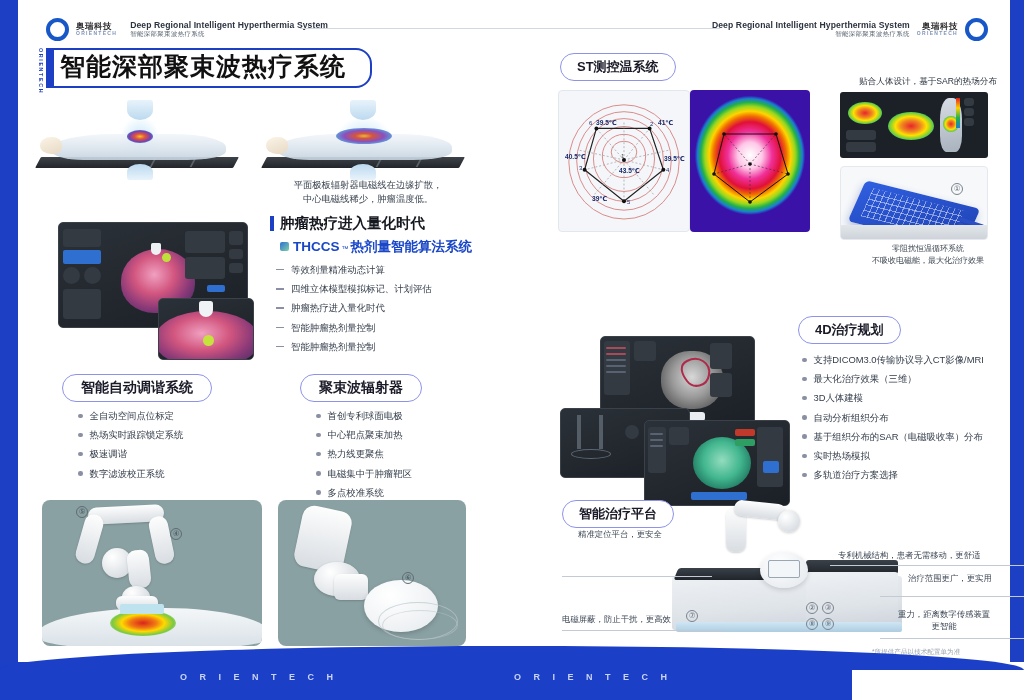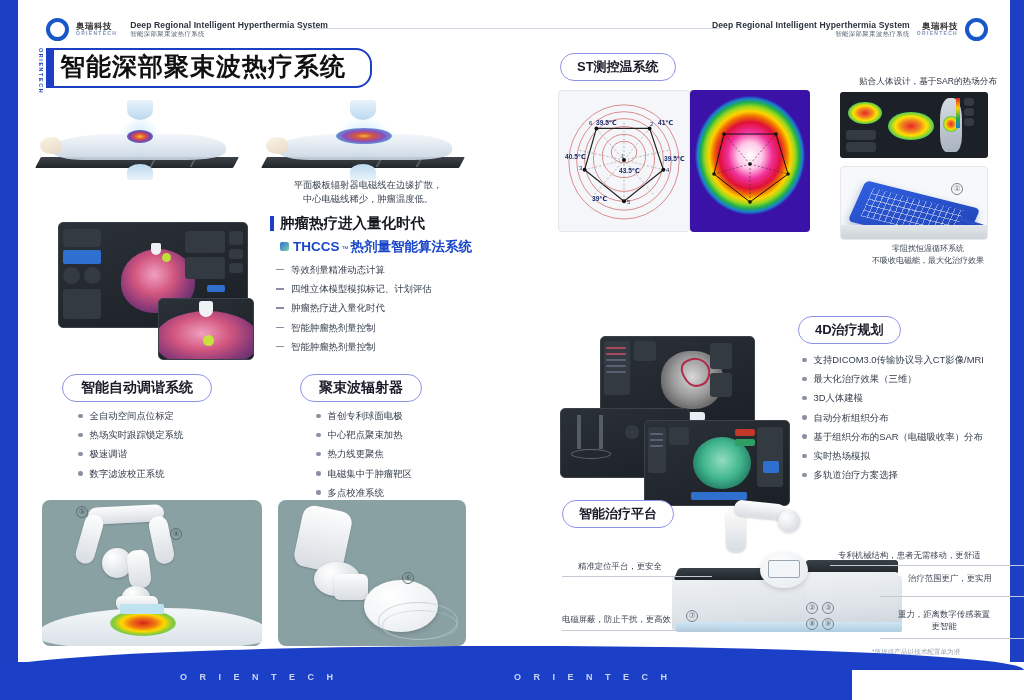--- a/index.html
+++ b/index.html
@@ -597,21 +597,21 @@
   <div style="position:absolute; left:760px; top:552px; width:48px; height:36px; background:radial-gradient(ellipse at 40% 30%,#ffffff,#e2e7ec); border-radius:50%; box-shadow:0 2px 5px rgba(0,0,0,.15);"></div>
   <div style="position:absolute; left:768px; top:560px; width:32px; height:18px; border:1px solid #9aa6b2; border-radius:2px; background:#f3f6f8;"></div>
 
   <div class="circ-num" style="left:686px; top:610px;">⑦</div>
   <div class="circ-num" style="left:806px; top:602px;">②</div>
   <div class="circ-num" style="left:822px; top:602px;">③</div>
   <div class="circ-num" style="left:806px; top:618px;">⑧</div>
   <div class="circ-num" style="left:822px; top:618px;">⑨</div>
 
   <div class="leader" style="left:562px; top:576px; width:150px;"></div>
-  <div class="anno" style="left:562px; top:560px;padding-left:16px;">精准定位平台，更安全</div>
+  <div class="anno" style="left:562px; top:528px;padding-left:16px;">精准定位平台，更安全</div>
   <div class="leader" style="left:562px; top:630px; width:160px;"></div>
   <div class="anno" style="left:562px; top:613px;">电磁屏蔽，防止干扰，更高效</div>
 
   <div class="leader" style="left:830px; top:565px; width:194px;"></div>
   <div class="anno" style="left:838px; top:549px;">专利机械结构，患者无需移动，更舒适</div>
   <div class="leader" style="left:880px; top:596px; width:144px;"></div>
   <div class="anno" style="left:908px; top:572px;">治疗范围更广，更实用</div>
   <div class="leader" style="left:880px; top:638px; width:144px;"></div>
   <div class="anno" style="left:898px; top:608px; text-align:center;">
     <div>重力，距离数字传感装置</div>

